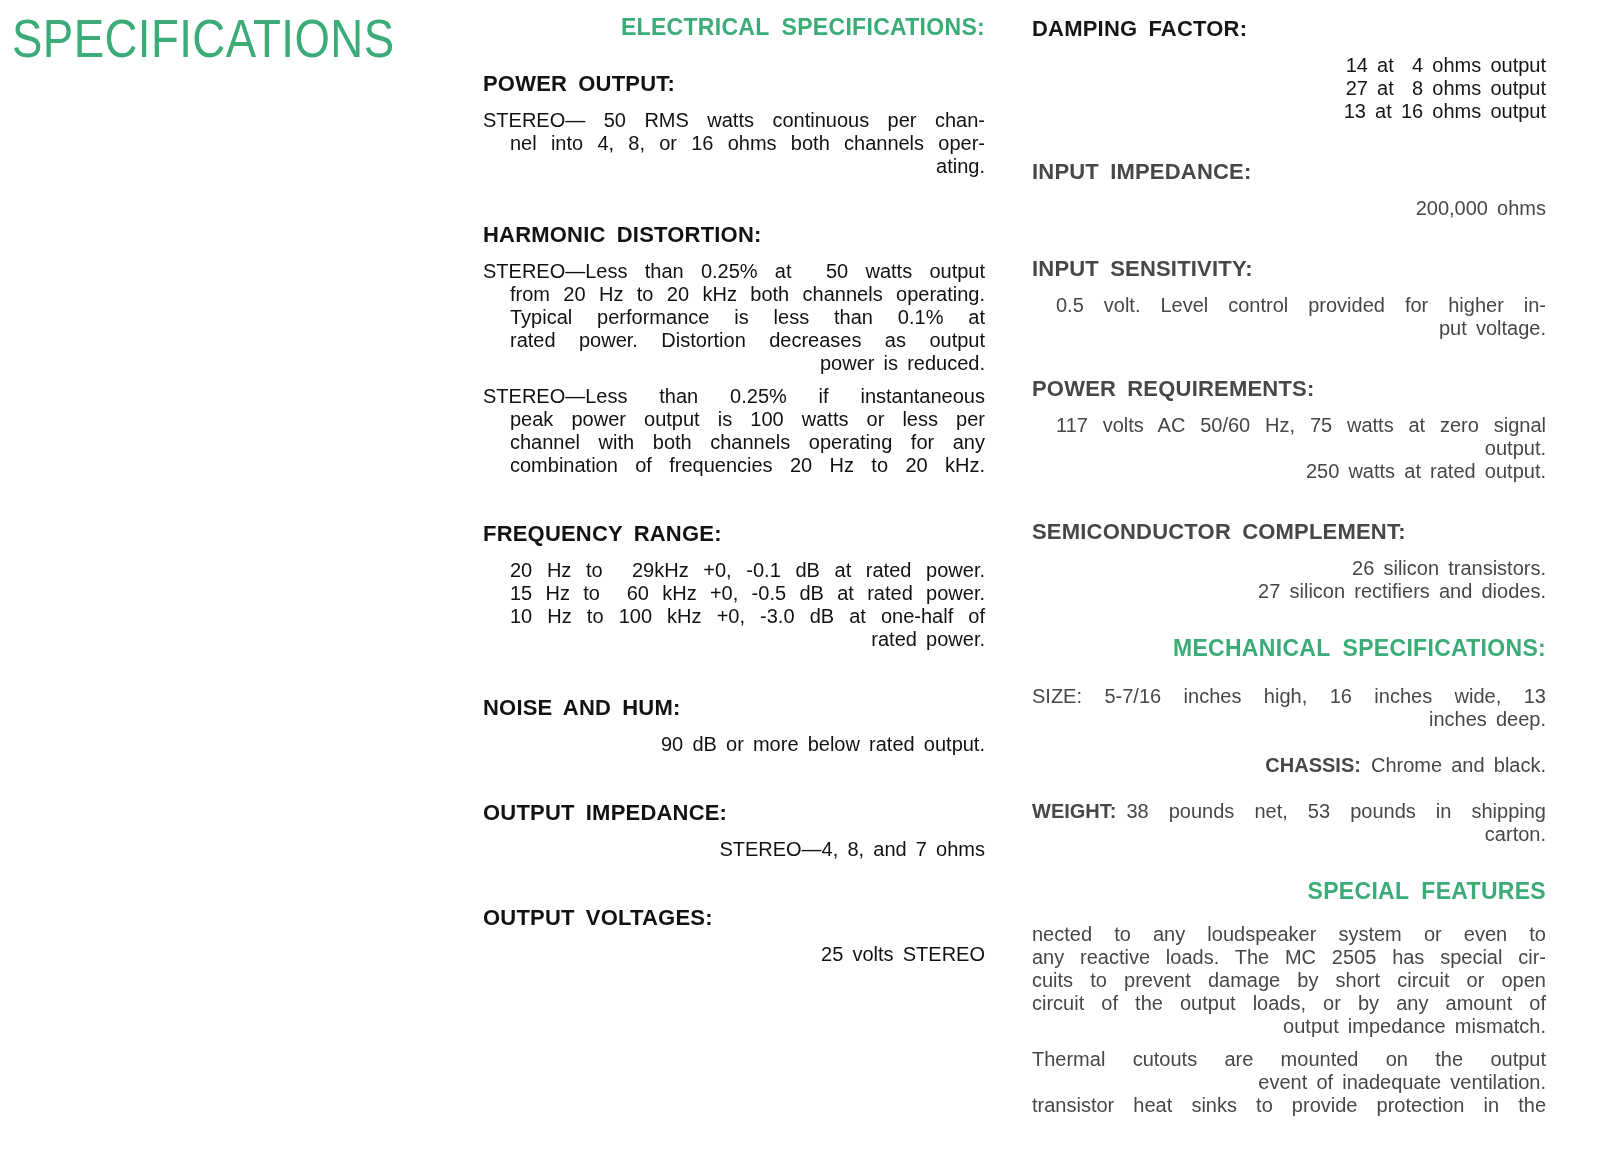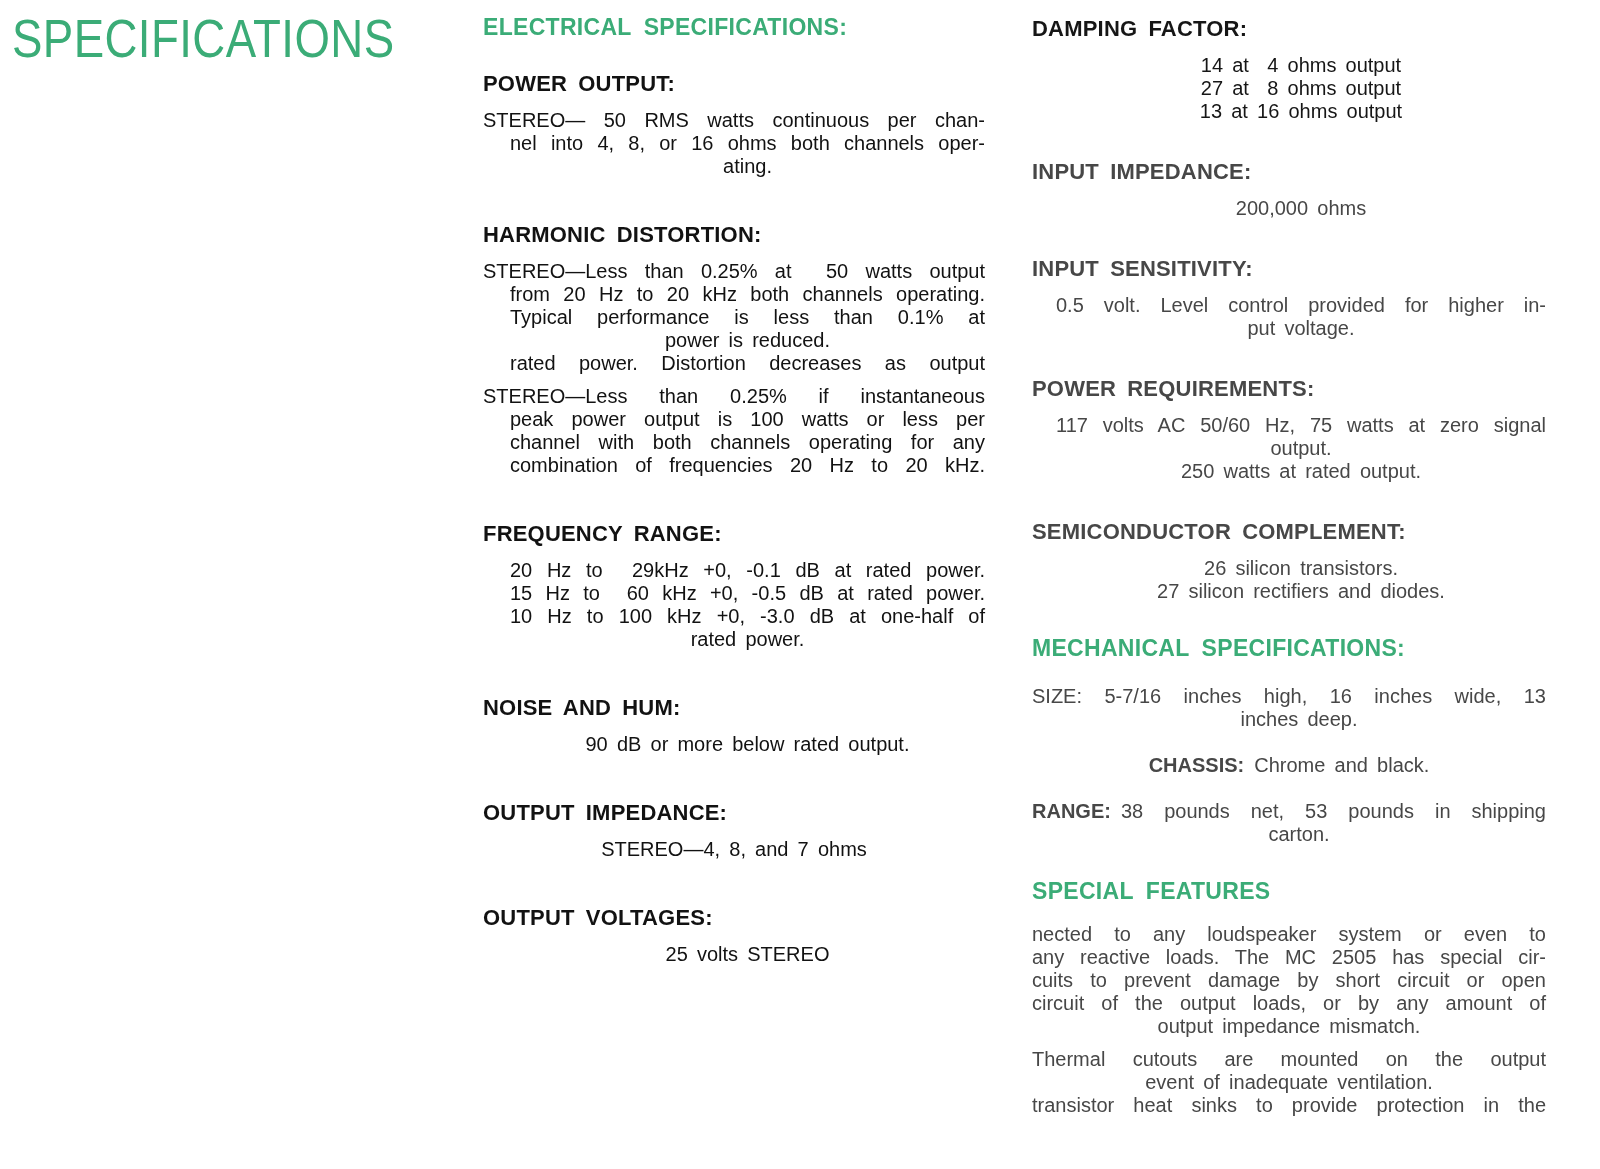--- a/index.html
+++ b/index.html
@@ -34,21 +34,21 @@
     top: 14px;
     font-size: 20px;
   }
   .col-mid  { left: 483px;  width: 502px; color: #121212; }
   .col-right{ left: 1032px; width: 514px; color: #474747; top: 16px; }
   .tone-dark { color: #161616; }
 
   .green-heading {
     font-size: 23px;
     font-weight: 700;
-    text-align: left;
+    text-align: right;
     color: var(--accent, #3bac77);
     margin: 0 0 16px 0;
     letter-spacing: 0.3px;
     word-spacing: 0.25em;
   }
   .col > * + .green-heading { margin-top: 32px; }
 
   .section-title {
     font-size: 22px;
     font-weight: 700;
@@ -62,21 +62,21 @@
   .green-heading + .para { margin-top: 18px; }
 
   .para { margin: 10px 0 0 0; }
   .para + .para { margin-top: 10px; }
 
   .line {
     line-height: 23px;
     min-height: 23px;
     white-space: pre-wrap;
     word-spacing: 0.18em;
-    text-align: center;
+    text-align: right;
   }
   .line.j {
     text-align: justify;
     text-align-last: justify;
     text-justify: inter-word;
   }
 
   .para.indent { padding-left: 27px; }
   .col-right .para.indent { padding-left: 24px; }
   .para.hang .line { padding-left: 27px; }
@@ -98,22 +98,22 @@
       <div class="para hang">
         <div class="line j"><span class="ln-in"><span>STEREO— 50 RMS watts continuous per chan-</span></span></div>
         <div class="line j"><span class="ln-in"><span>nel into 4, 8, or 16 ohms both channels oper-</span></span></div>
         <div class="line"><span class="ln-in"><span>ating.</span></span></div>
       </div>
       <div class="section-title">HARMONIC DISTORTION:</div>
       <div class="para hang">
         <div class="line j"><span class="ln-in"><span>STEREO—Less than 0.25% at  50 watts output</span></span></div>
         <div class="line j"><span class="ln-in"><span>from 20 Hz to 20 kHz both channels operating.</span></span></div>
         <div class="line j"><span class="ln-in"><span>Typical performance is less than 0.1% at</span></span></div>
+        <div class="line j"><span class="ln-in"><span>rated power. Distortion decreases as output</span></span></div>
         <div class="line"><span class="ln-in"><span>power is reduced.</span></span></div>
-        <div class="line j"><span class="ln-in"><span>rated power. Distortion decreases as output</span></span></div>
       </div>
       <div class="para hang">
         <div class="line j"><span class="ln-in"><span>STEREO—Less than 0.25% if instantaneous</span></span></div>
         <div class="line j"><span class="ln-in"><span>peak power output is 100 watts or less per</span></span></div>
         <div class="line j"><span class="ln-in"><span>channel with both channels operating for any</span></span></div>
         <div class="line j"><span class="ln-in"><span>combination of frequencies 20 Hz to 20 kHz.</span></span></div>
       </div>
       <div class="section-title">FREQUENCY RANGE:</div>
       <div class="para indent">
         <div class="line j"><span class="ln-in"><span>20 Hz to  29kHz +0, -0.1 dB at rated power.</span></span></div>
@@ -163,21 +163,21 @@
       </div>
       <div class="green-heading">MECHANICAL SPECIFICATIONS:</div>
       <div class="para hang20">
         <div class="line j"><span class="ln-in"><span>SIZE: 5-7/16 inches high, 16 inches wide, 13</span></span></div>
         <div class="line"><span class="ln-in"><span>inches deep.</span></span></div>
       </div>
       <div class="para hang20">
         <div class="line"><span class="ln-in"><span class="lead">CHASSIS:</span><span>Chrome and black.</span></span></div>
       </div>
       <div class="para hang20">
-        <div class="line j"><span class="ln-in"><span class="lead">RANGE:</span><span>38 pounds net, 53 pounds in shipping</span></span></div>
+        <div class="line j"><span class="ln-in"><span class="lead">WEIGHT:</span><span>38 pounds net, 53 pounds in shipping</span></span></div>
         <div class="line"><span class="ln-in"><span>carton.</span></span></div>
       </div>
       <div class="green-heading">SPECIAL FEATURES</div>
       <div class="para flush">
         <div class="line j"><span class="ln-in"><span>nected to any loudspeaker system or even to</span></span></div>
         <div class="line j"><span class="ln-in"><span>any reactive loads. The MC 2505 has special cir-</span></span></div>
         <div class="line j"><span class="ln-in"><span>cuits to prevent damage by short circuit or open</span></span></div>
         <div class="line j"><span class="ln-in"><span>circuit of the output loads, or by any amount of</span></span></div>
         <div class="line"><span class="ln-in"><span>output impedance mismatch.</span></span></div>
       </div>

